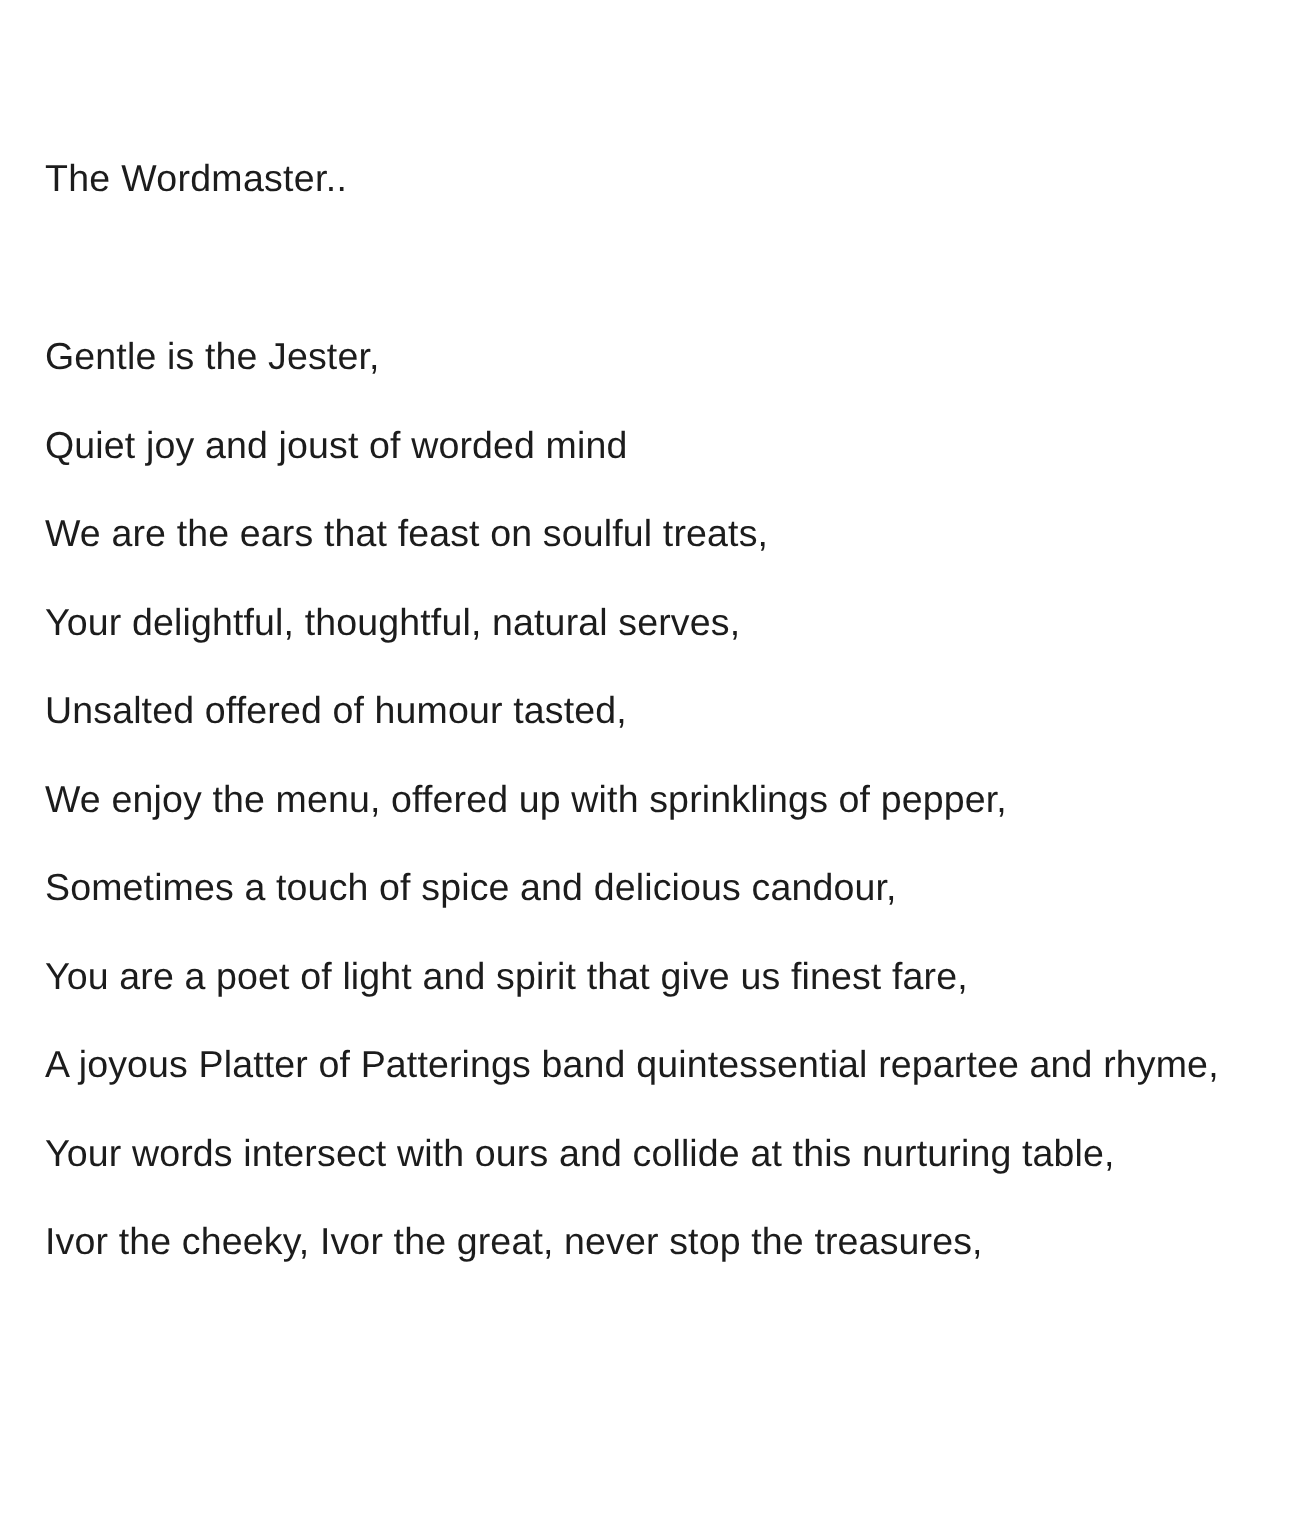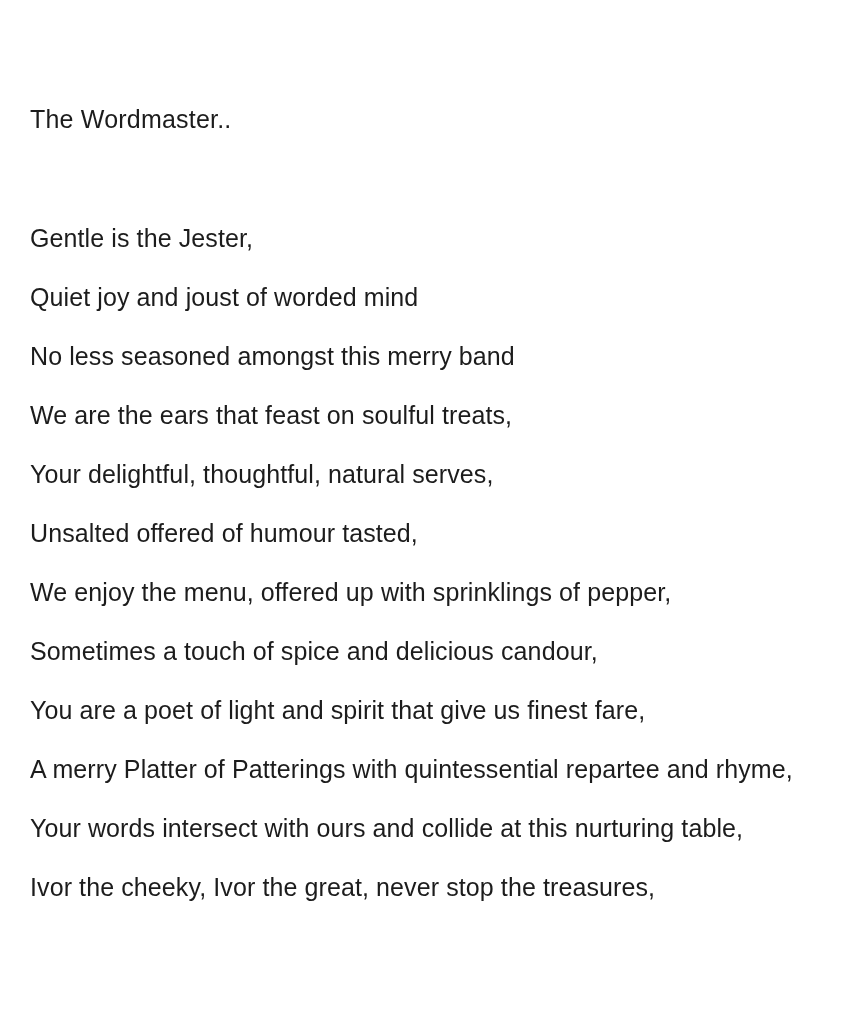--- a/index.html
+++ b/index.html
@@ -45,23 +45,22 @@
   }
 </style>
 </head>
 <body>
 
 <div class="page">
   <div class="poem-title">The Wordmaster..</div>
 
   <p class="poem-line">Gentle is the Jester,</p>
   <p class="poem-line">Quiet joy and joust of worded mind</p>
-  <p class="poem-line">No less seasoned amongst this merry band</p>
   <p class="poem-line">We are the ears that feast on soulful treats,</p>
   <p class="poem-line">Your delightful, thoughtful, natural serves,</p>
   <p class="poem-line">Unsalted offered of humour tasted,</p>
   <p class="poem-line">We enjoy the menu, offered up with sprinklings of pepper,</p>
   <p class="poem-line">Sometimes a touch of spice and delicious candour,</p>
   <p class="poem-line">You are a poet of light and spirit that give us finest fare,</p>
-  <p class="poem-line">A merry Platter of Patterings with quintessential repartee and rhyme,</p>
+  <p class="poem-line">A joyous Platter of Patterings band quintessential repartee and rhyme,</p>
   <p class="poem-line">Your words intersect with ours and collide at this nurturing table,</p>
   <p class="poem-line">Ivor the cheeky, Ivor the great, never stop the treasures,</p>
 </div>
 
 </body></html>

